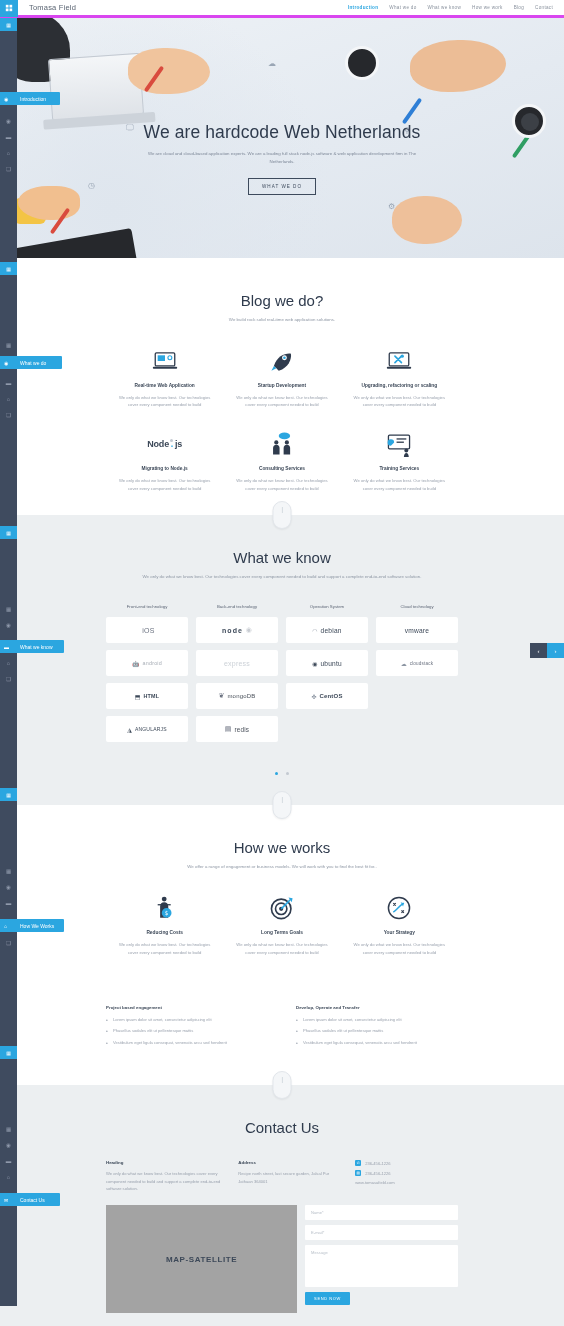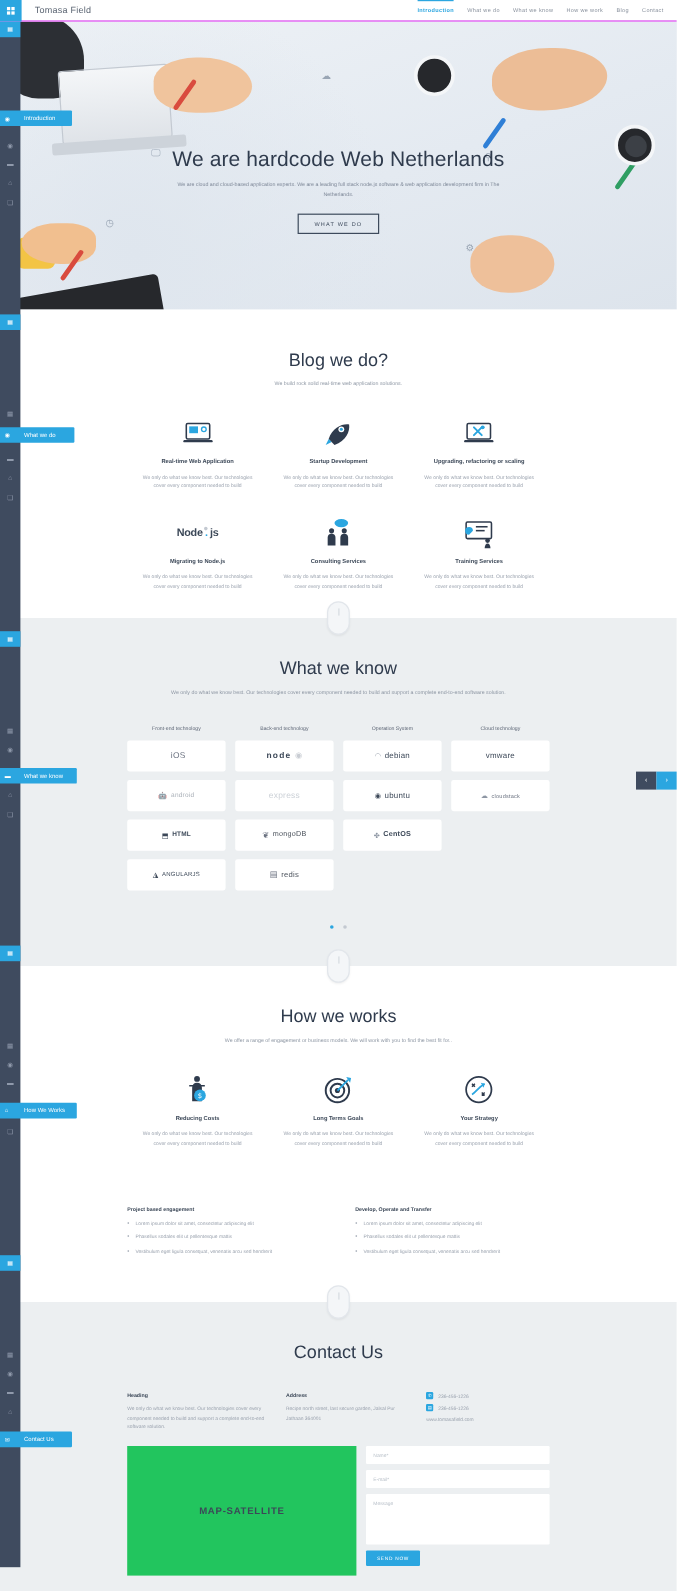--- a/index.html
+++ b/index.html
@@ -10,21 +10,21 @@
     color:#3c4858;
     width:564px;
     overflow-x:hidden;
   }
   .page { position:relative; width:564px; }
 
   
   .topbar {
     position:relative; height:18px; background:#ffffff;
     display:flex; align-items:center;
-    border-bottom:1px solid #d946ef; z-index:60;justify-content:space-between;
+    border-bottom:3px solid #d946ef; z-index:60;justify-content:space-between;
   }
   .logo-box {
     width:18px;height:18px;background:#2ba6e0;color:#fff;
     display:flex;align-items:center;justify-content:center;
     font-size:7px;flex:0 0 18px;
   }
   .brand { font-size:7.5px; color:#5a6472; margin-left:11px; letter-spacing:.2px;}
   .topnav { margin-left:auto; display:flex; align-items:center; gap:11px; padding-right:11px;}
   .topnav a { font-size:4.6px; color:#8a929e; text-decoration:none; letter-spacing:.3px; position:relative; padding-bottom:1px;}
   .topnav a.active { color:#2ba6e0; font-weight:bold;}
@@ -198,21 +198,21 @@
   .cc.meta { flex:1; }
   .cc-title { font-size:4.4px; font-weight:bold; color:#3c4858; margin-bottom:5px;}
   .cc-text { font-size:4.1px; line-height:1.8; color:#9aa2ae; }
   .meta-row { display:flex; align-items:center; gap:4px; margin-bottom:4px; font-size:4.1px; color:#9aa2ae;}
   .meta-ico { width:6px;height:6px;background:#2ba6e0;color:#fff;border-radius:1px;
     display:flex;align-items:center;justify-content:center;font-size:3.6px; flex:0 0 6px;}
   .meta-web { font-size:4.1px; color:#9aa2ae; margin-top:2px;}
 
   .contact-box { display:flex; gap:8px; margin-top:13px; padding-bottom:30px;}
   .map {
-    flex:1.25; background:#22c55e; height:108px;
+    flex:1.25; background:#a3a3a3; height:108px;
     display:flex; align-items:center; justify-content:center;
     font-size:8px; color:#3c4858; letter-spacing:.6px; font-weight:bold;
   }
   .form { flex:1; display:flex; flex-direction:column; gap:5px;}
   .form input, .form textarea {
     border:none; background:#fff; font-family:"Liberation Sans", sans-serif;
     font-size:4.1px; color:#6b7280; padding:5px 6px; outline:none; border-radius:1px;
   }
   .form input::placeholder, .form textarea::placeholder{ color:#b9c0c9; }
   .form textarea { height:42px; resize:none; }

